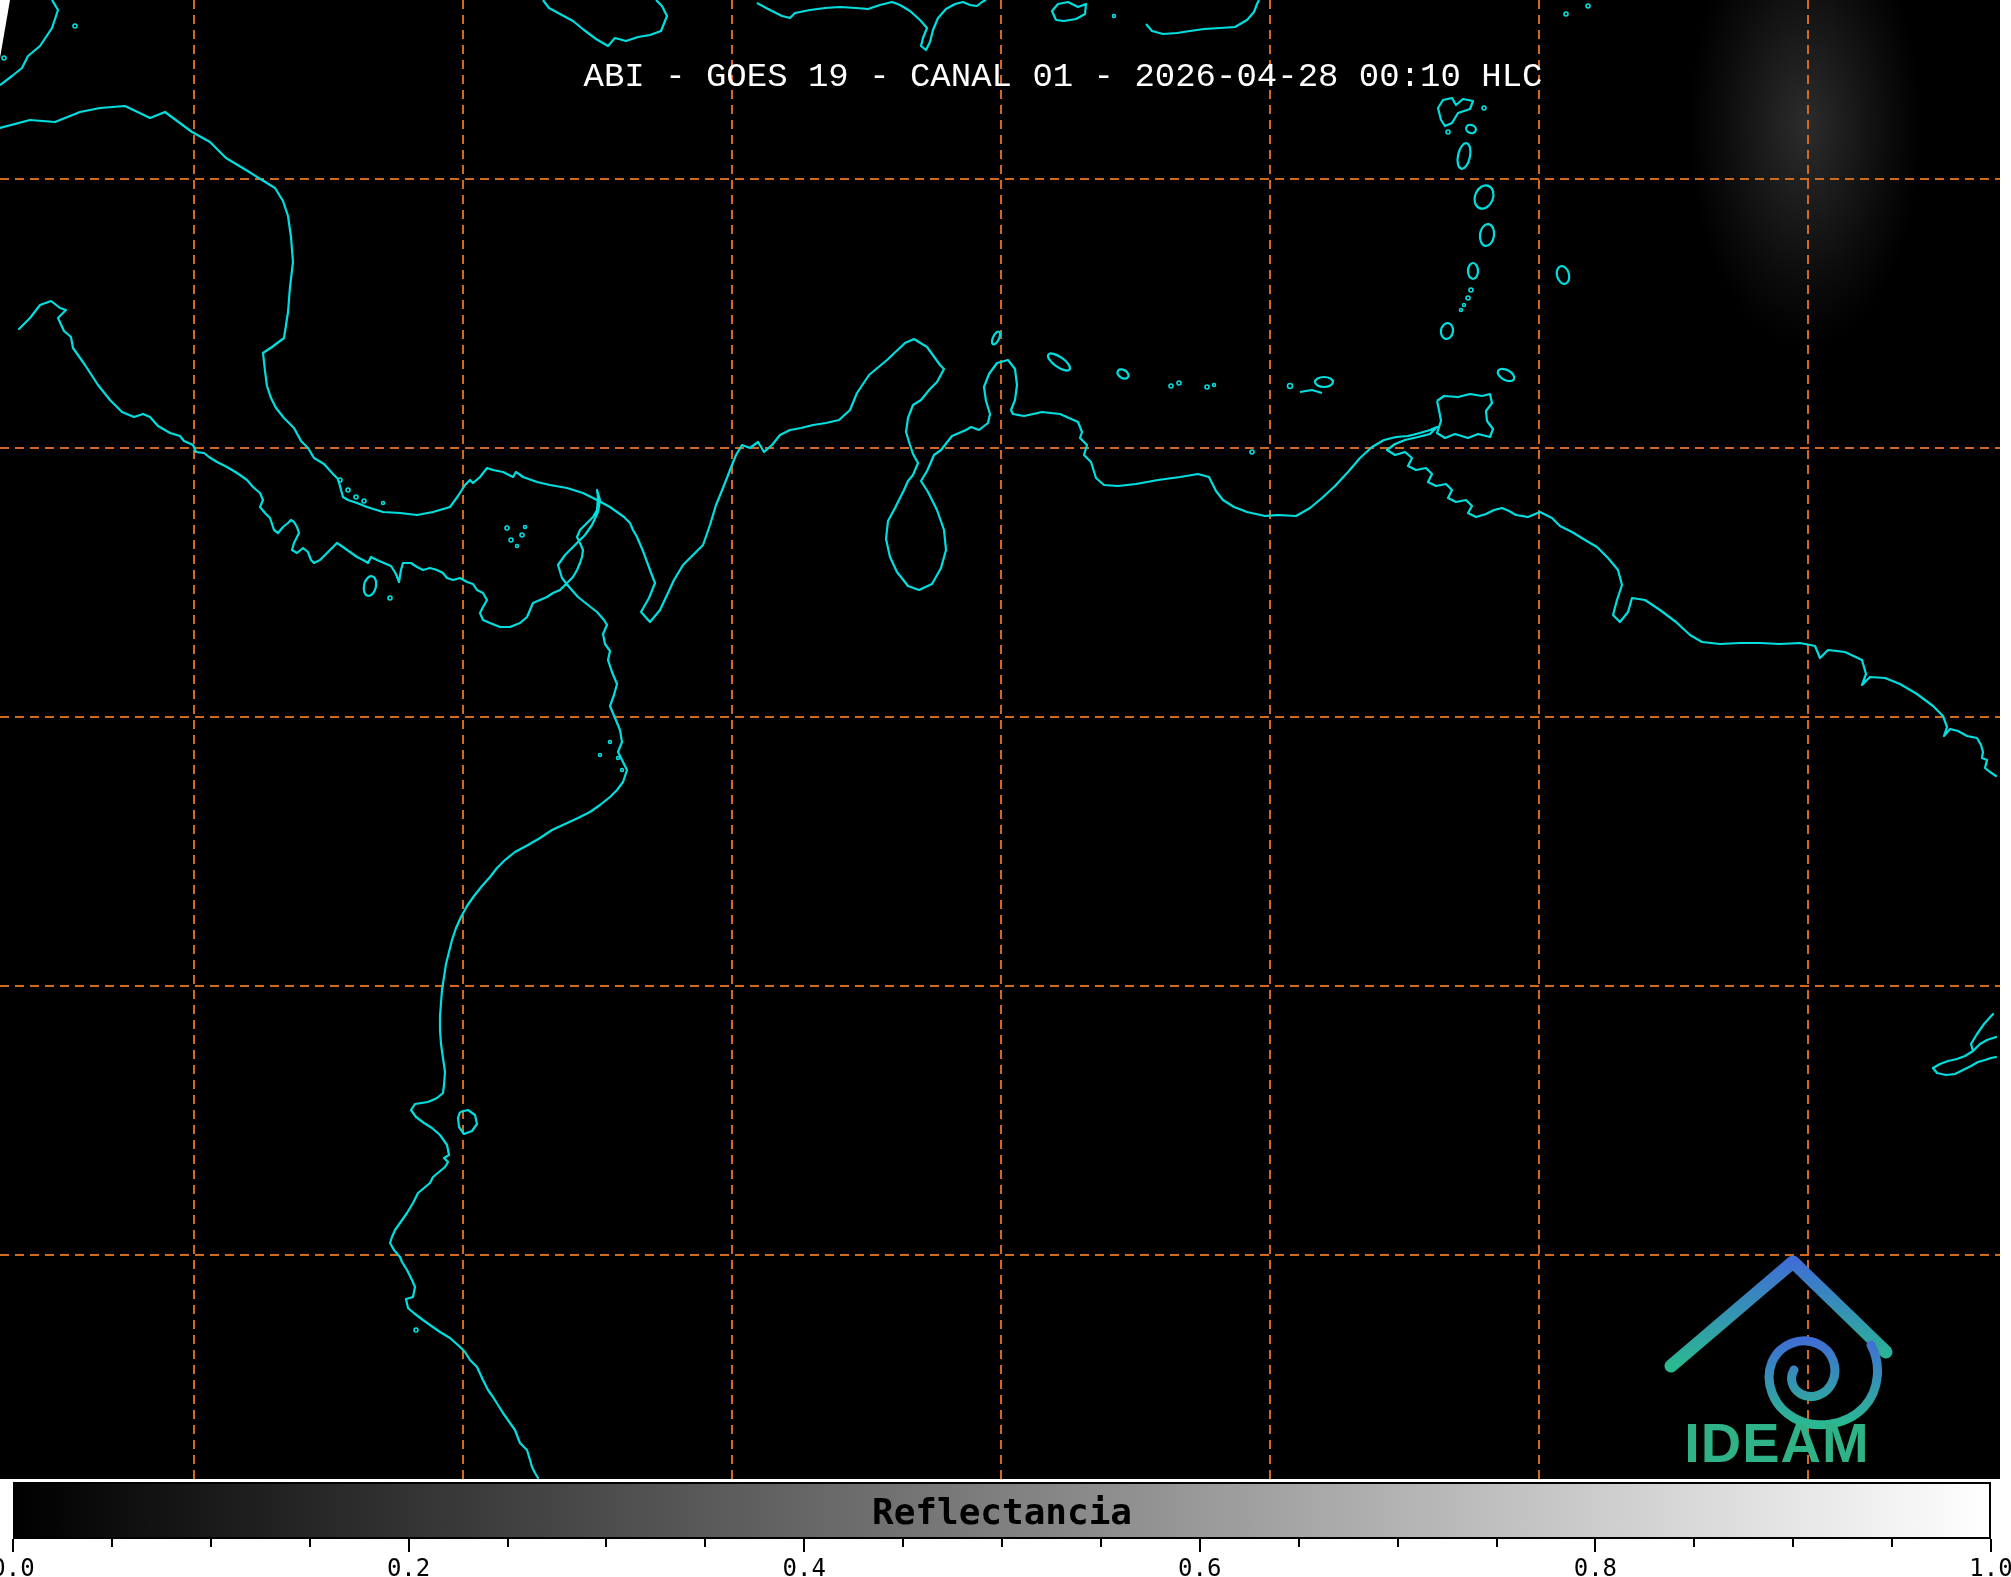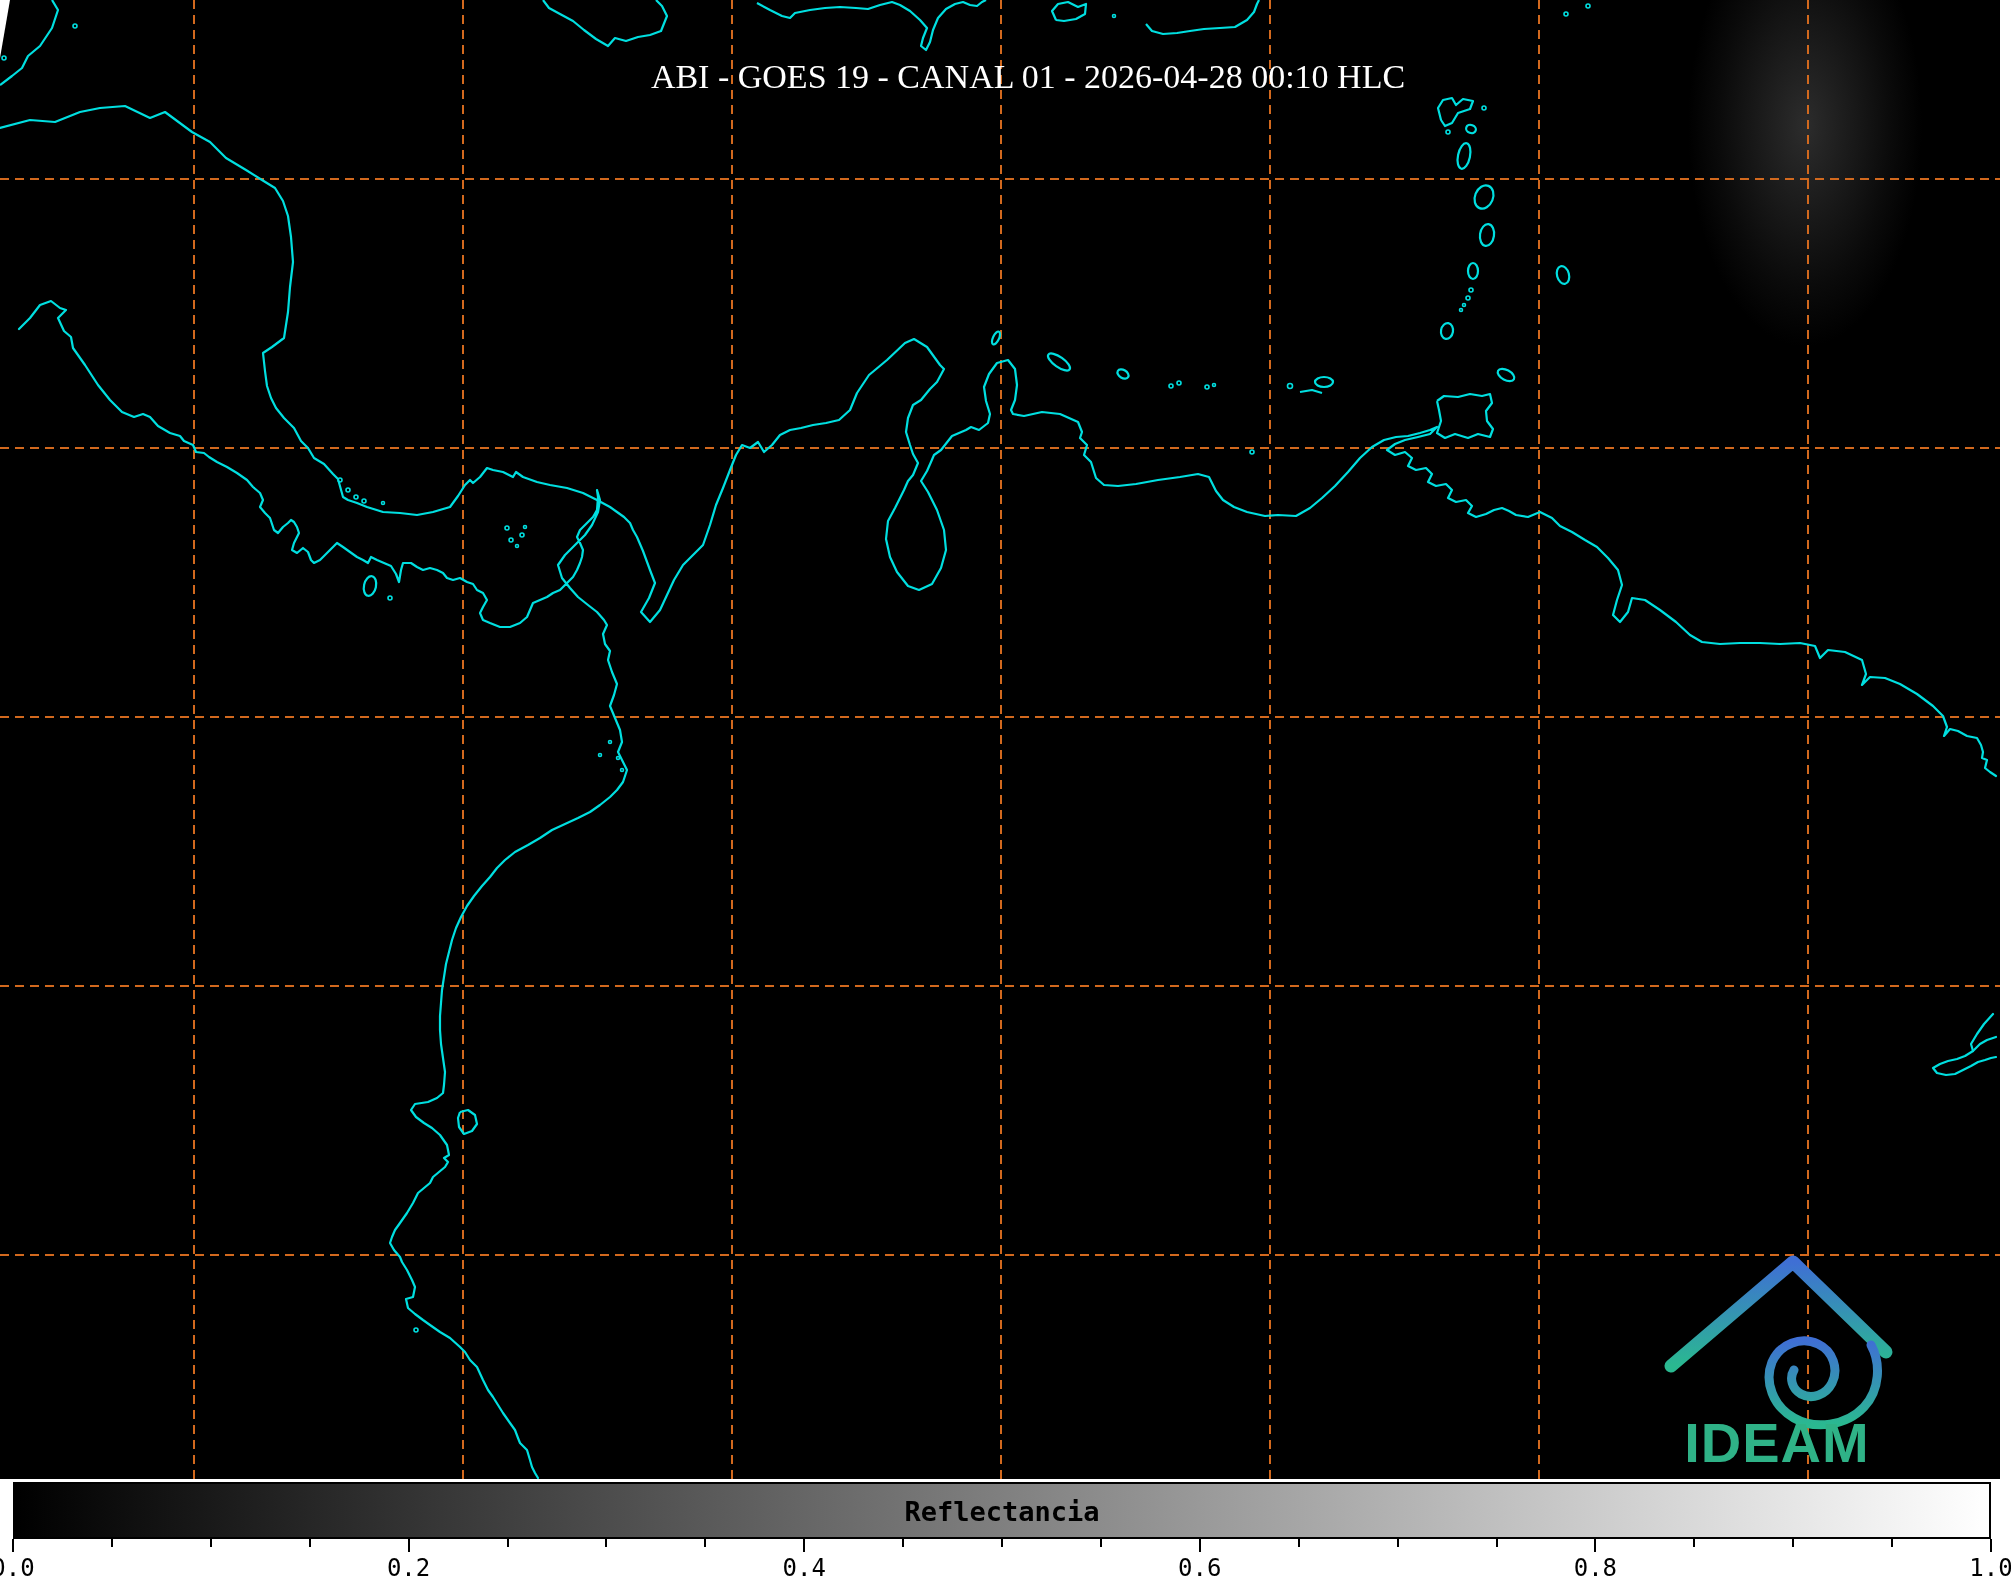--- a/index.html
+++ b/index.html
@@ -10,21 +10,22 @@
   #map{
     position:absolute;left:0;top:0;background:#000;
   }
   #map-svg{position:absolute;left:0;top:0;}
   #smudge{
     position:absolute;pointer-events:none;
     background:radial-gradient(ellipse 52% 42% at 50% 28%, rgba(52,52,52,.85), rgba(30,30,30,.35) 55%, rgba(0,0,0,0) 75%);
   }
   #title{
     position:absolute;color:#fff;white-space:nowrap;transform:translateX(-50%);
-    font-family:Liberation Serif, serif;
+    font-family:Liberation Mono, monospace;
+    margin-left:35px;
   }
   #colorbar{
     position:absolute;box-sizing:border-box;border:2px solid #000;
   }
   .cb-tick{position:absolute;background:#000;width:2px;}
   .cb-label{
     position:absolute;transform:translateX(-50%);color:#000;
     font-family:"DejaVu Sans Mono",monospace;white-space:nowrap;
   }
   #cb-title{
@@ -122,21 +123,21 @@
       <stop offset="0" stop-color="#3f6fd4"></stop>
       <stop offset="1" stop-color="#2ab990"></stop>
     </linearGradient>
   </defs>
   <path d="M 1671,1366 L 1793,1262 L 1886,1352" fill="none" stroke="url(#lg-ideam)" stroke-width="13" stroke-linecap="round" stroke-linejoin="round"></path>
   <path d="M 1871,1345 C 1881,1363 1880,1390 1864,1407 C 1846,1426 1815,1430 1794,1418 C 1773,1406 1764,1382 1772,1362 C 1780,1344 1801,1336 1818,1344 C 1833,1351 1839,1369 1832,1383 C 1826,1395 1812,1400 1801,1394 C 1792,1389 1789,1378 1794,1370" fill="none" stroke="url(#lg-ideam)" stroke-width="9" stroke-linecap="round"></path>
   <text x="1777" y="1462" text-anchor="middle" font-family="Liberation Sans, sans-serif" font-weight="bold" font-size="56" letter-spacing="1" fill="#2fb287">IDEAM</text>
 </svg>
 
 <div id="colorbar" style="left: 13px; top: 1482px; width: 1978px; height: 57px; border-color: rgb(0, 0, 0); background: linear-gradient(to right, rgb(0, 0, 0), rgb(255, 255, 255));"></div>
-<div id="cb-title" style="left: 1002px; top: 1510.5px; font-size: 27px; color: rgb(0, 0, 0);">Reflectancia</div>
+<div id="cb-title" style="left: 1002px; top: 1510.5px; font-size: 36px; color: rgb(0, 0, 0);">Reflectancia</div>
 <div id="cb-ticks">
     <div class="cb-tick" style="left: 12px; top: 1539px; height: 13px; background: rgb(0, 0, 0);"></div>
     <div class="cb-label" style="left: 13px; top: 1554px; font-size: 24px;">0.0</div>
     <div class="cb-tick" style="left: 110.9px; top: 1539px; height: 8px; background: rgb(0, 0, 0);"></div>
     <div class="cb-tick" style="left: 209.8px; top: 1539px; height: 8px; background: rgb(0, 0, 0);"></div>
     <div class="cb-tick" style="left: 308.7px; top: 1539px; height: 8px; background: rgb(0, 0, 0);"></div>
     <div class="cb-tick" style="left: 407.6px; top: 1539px; height: 13px; background: rgb(0, 0, 0);"></div>
     <div class="cb-label" style="left: 408.6px; top: 1554px; font-size: 24px;">0.2</div>
     <div class="cb-tick" style="left: 506.5px; top: 1539px; height: 8px; background: rgb(0, 0, 0);"></div>
     <div class="cb-tick" style="left: 605.4px; top: 1539px; height: 8px; background: rgb(0, 0, 0);"></div>

